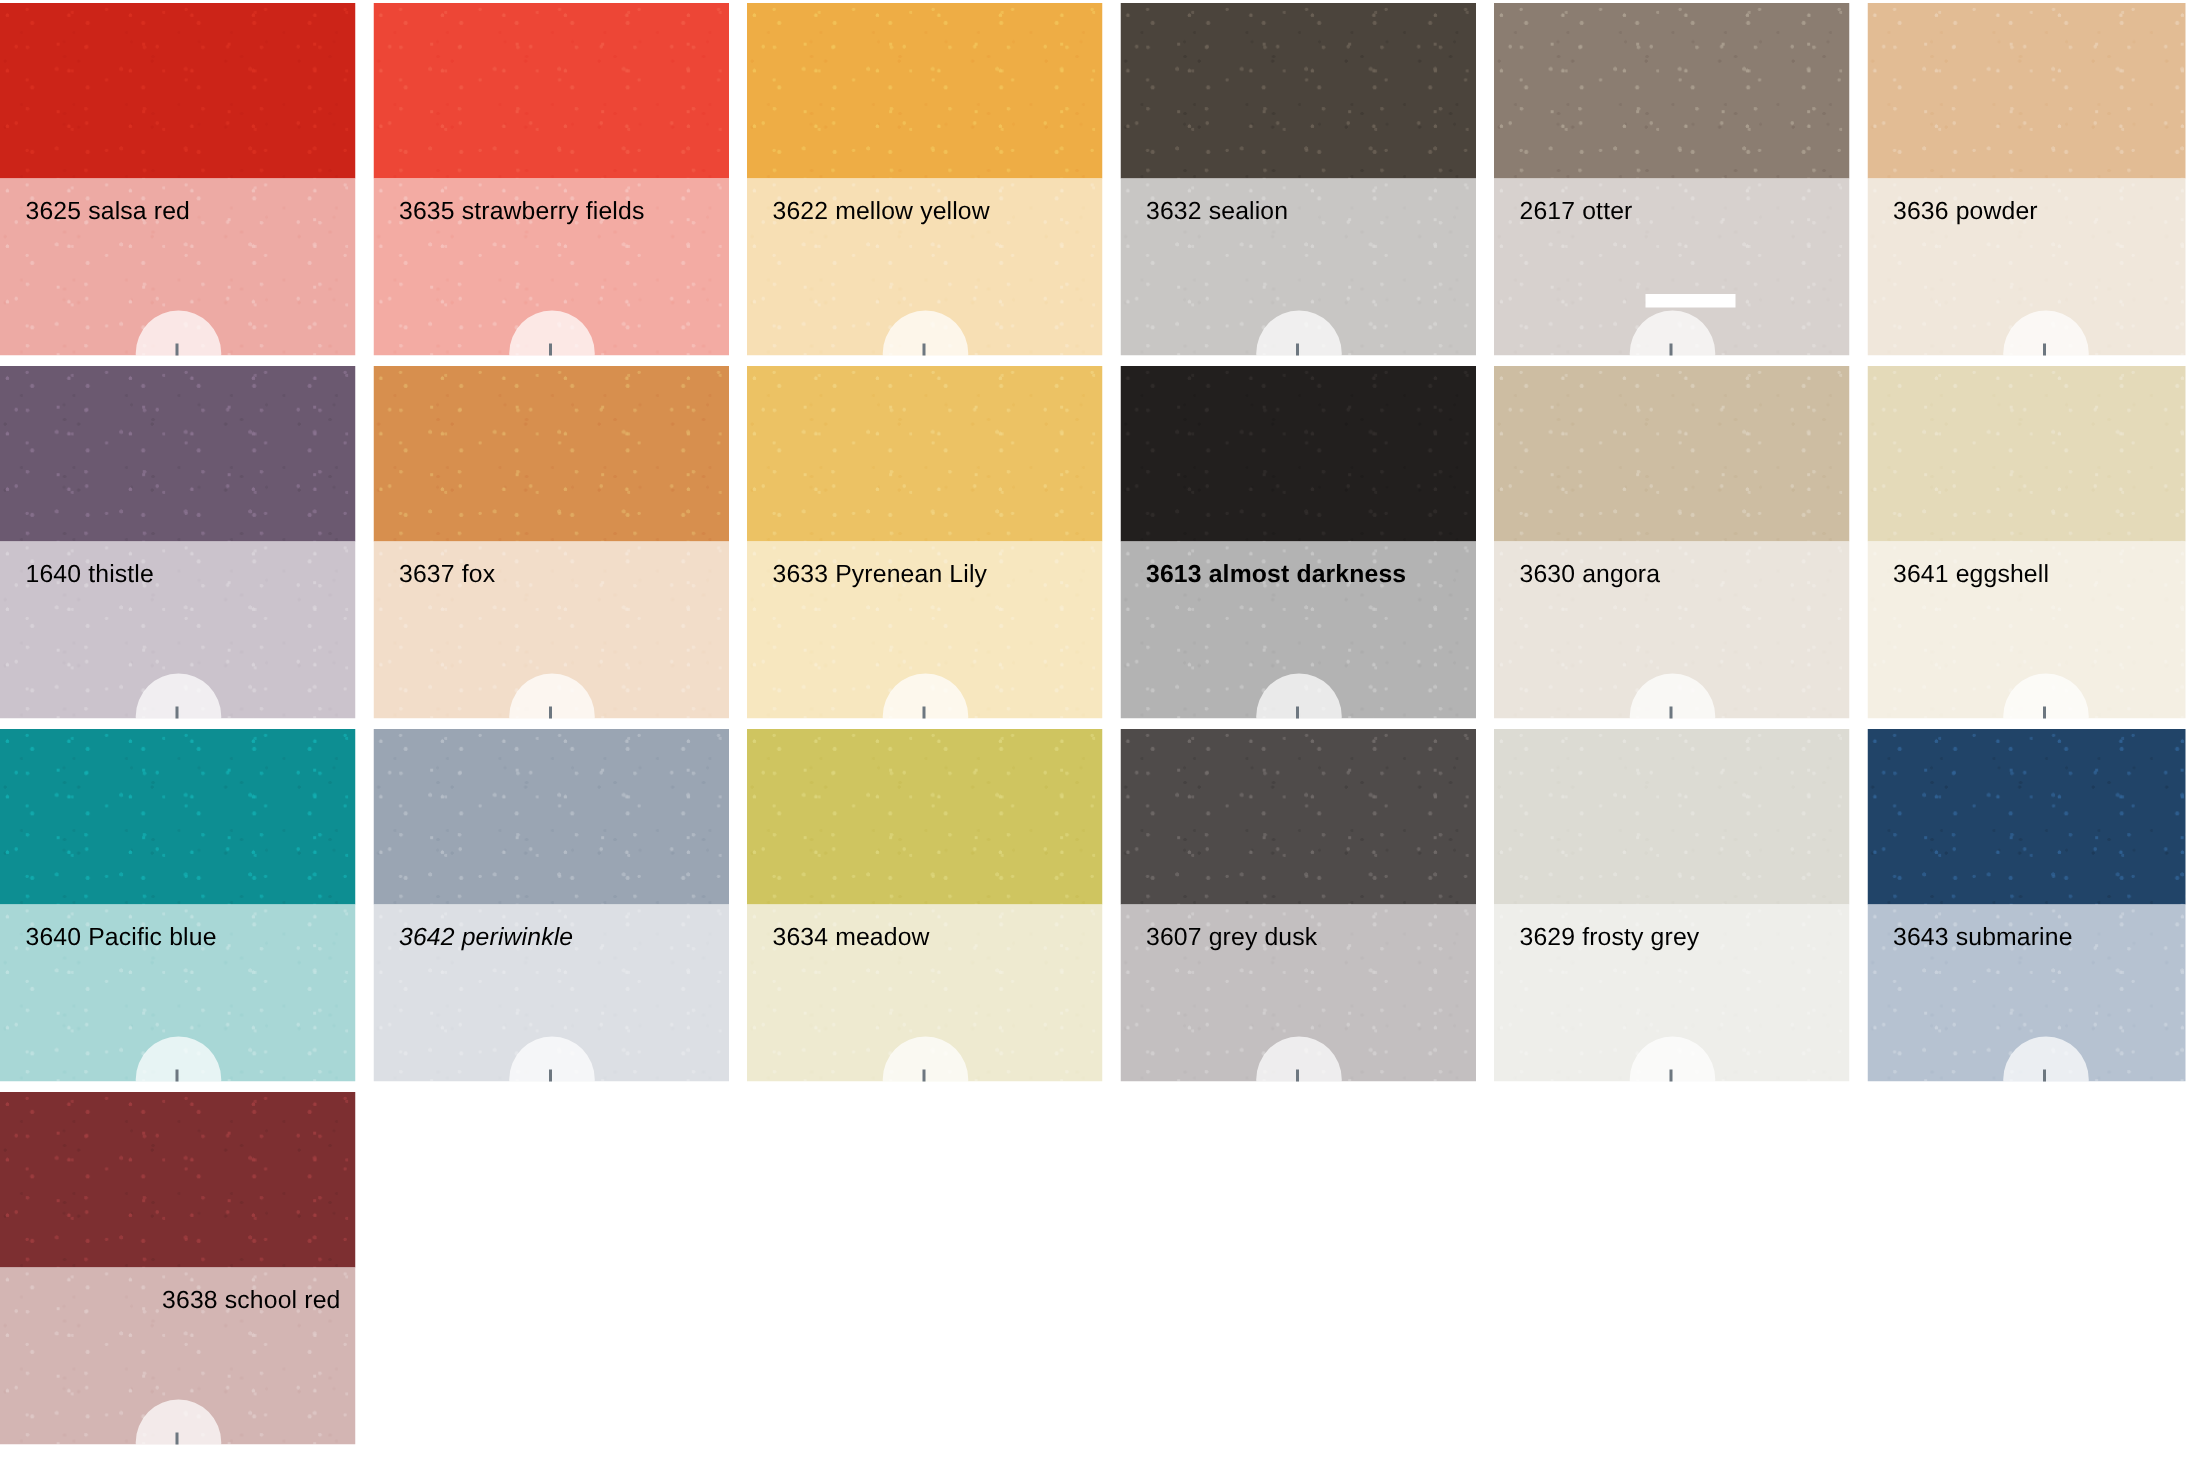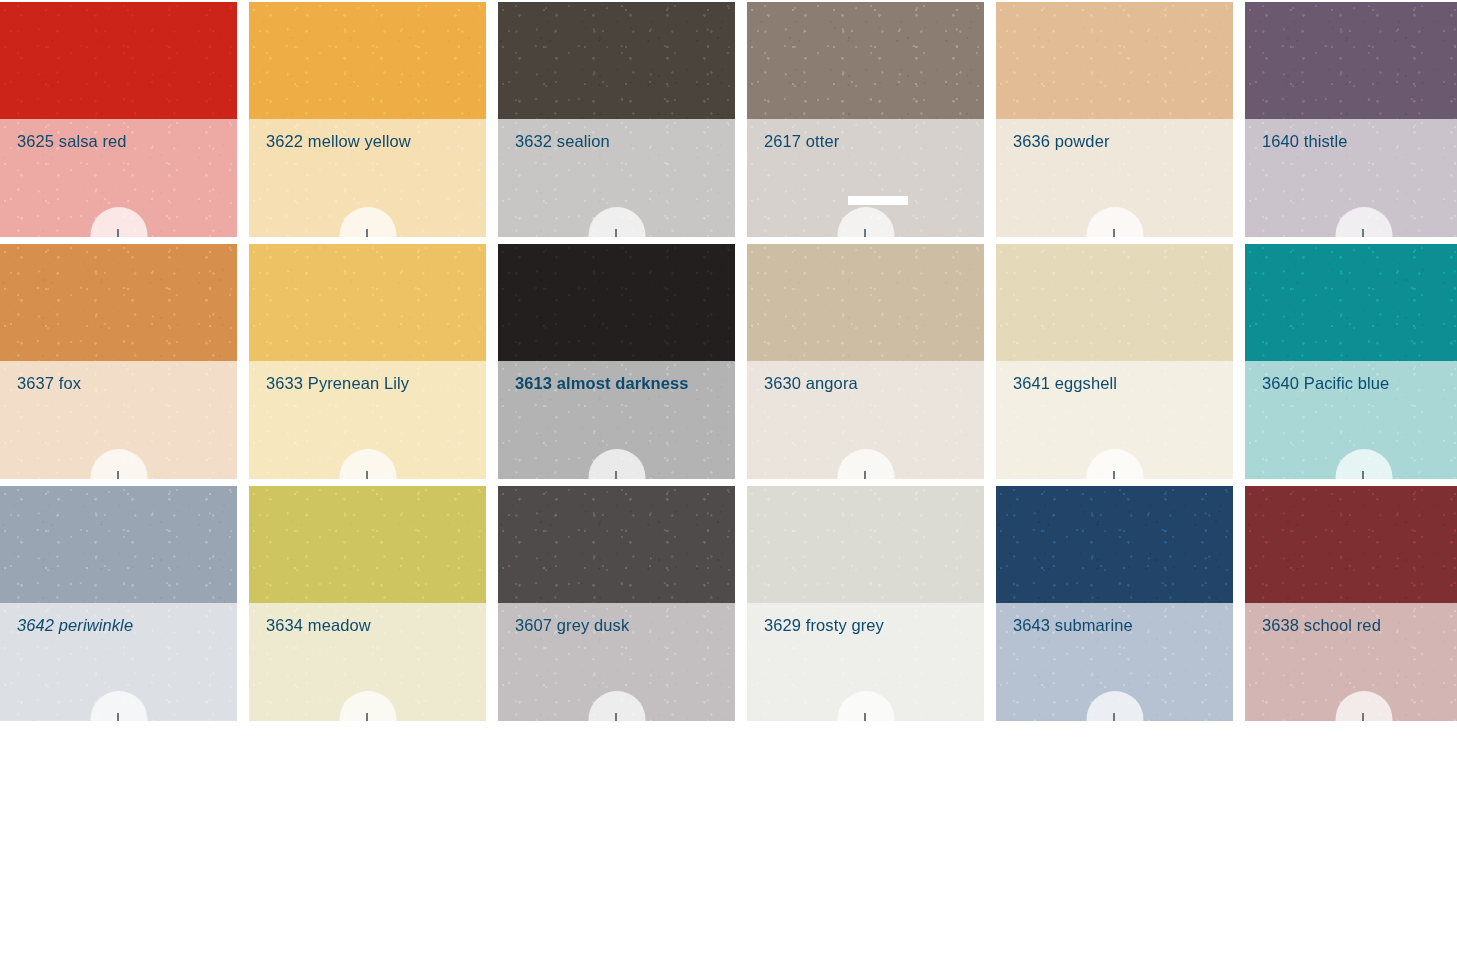--- a/index.html
+++ b/index.html
@@ -70,21 +70,21 @@
   }
   .grain.dark { opacity: .46; }
 
   .swatch-label {
     position: absolute;
     top: 12px;
     left: 17px;
     right: 10px;
     font-size: 16.5px;
     line-height: 20px;
-    color: #0c4a6e;
+    color: #000000;
     letter-spacing: .1px;
     white-space: nowrap;
     overflow: hidden;
   }
 
   
   .add-circle {
     position: absolute;
     left: 50%;
     bottom: -27px;
@@ -132,20 +132,32 @@
       </div>
       <div class="swatch-bottom" style="background: rgb(237, 170, 164);">
         <div class="grain"></div>
         <div class="swatch-label">3625 salsa red</div>
         <div class="add-circle">
           <div class="add-plus"></div>
         </div>
       </div>
     </div>
     <div class="swatch-card">
+      <div class="swatch-top" style="background: rgb(237, 70, 54);">
+        <div class="grain"></div>
+      </div>
+      <div class="swatch-bottom" style="background: rgb(243, 171, 163);">
+        <div class="grain"></div>
+        <div class="swatch-label">3635 strawberry fields</div>
+        <div class="add-circle">
+          <div class="add-plus"></div>
+        </div>
+      </div>
+    </div>
+    <div class="swatch-card">
       <div class="swatch-top" style="background: rgb(238, 173, 69);">
         <div class="grain"></div>
       </div>
       <div class="swatch-bottom" style="background: rgb(247, 223, 180);">
         <div class="grain"></div>
         <div class="swatch-label">3622 mellow yellow</div>
         <div class="add-circle">
           <div class="add-plus"></div>
         </div>
       </div>
@@ -328,21 +340,21 @@
         <div class="swatch-label">3643 submarine</div>
         <div class="add-circle">
           <div class="add-plus"></div>
         </div>
       </div>
     </div>
     <div class="swatch-card">
       <div class="swatch-top" style="background: rgb(125, 47, 49);">
         <div class="grain"></div>
       </div>
-      <div class="swatch-bottom" style="background: rgb(211, 181, 179);">
+      <div class="swatch-bottom" style="background: rgb(211, 181, 179); text-align: right;">
         <div class="grain"></div>
         <div class="swatch-label">3638 school red</div>
         <div class="add-circle">
           <div class="add-plus"></div>
         </div>
       </div>
     </div>
   </div>
 
 </body></html>

